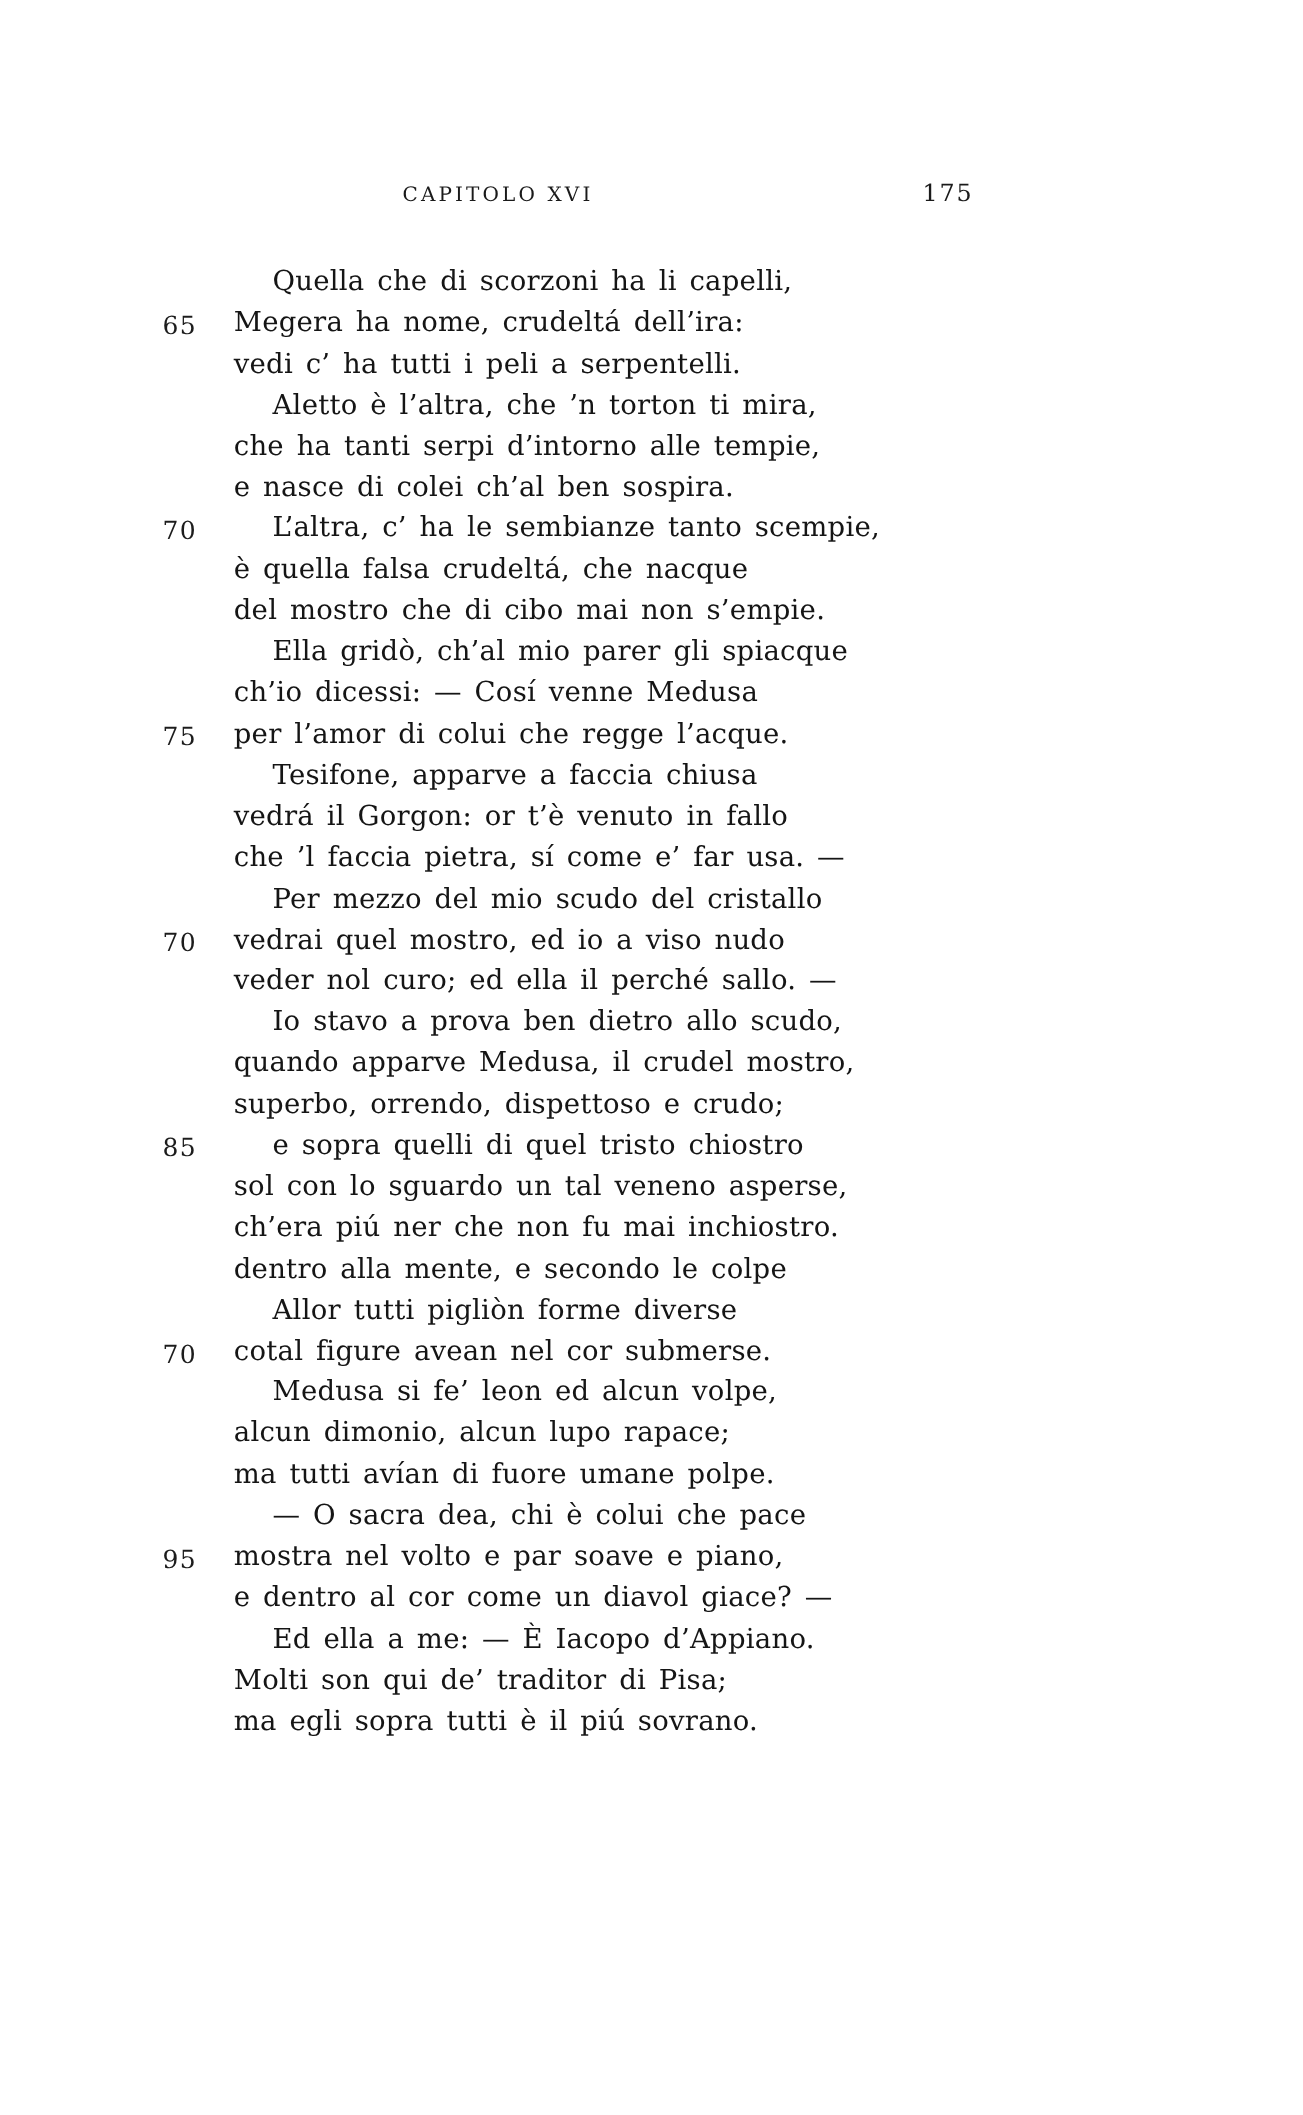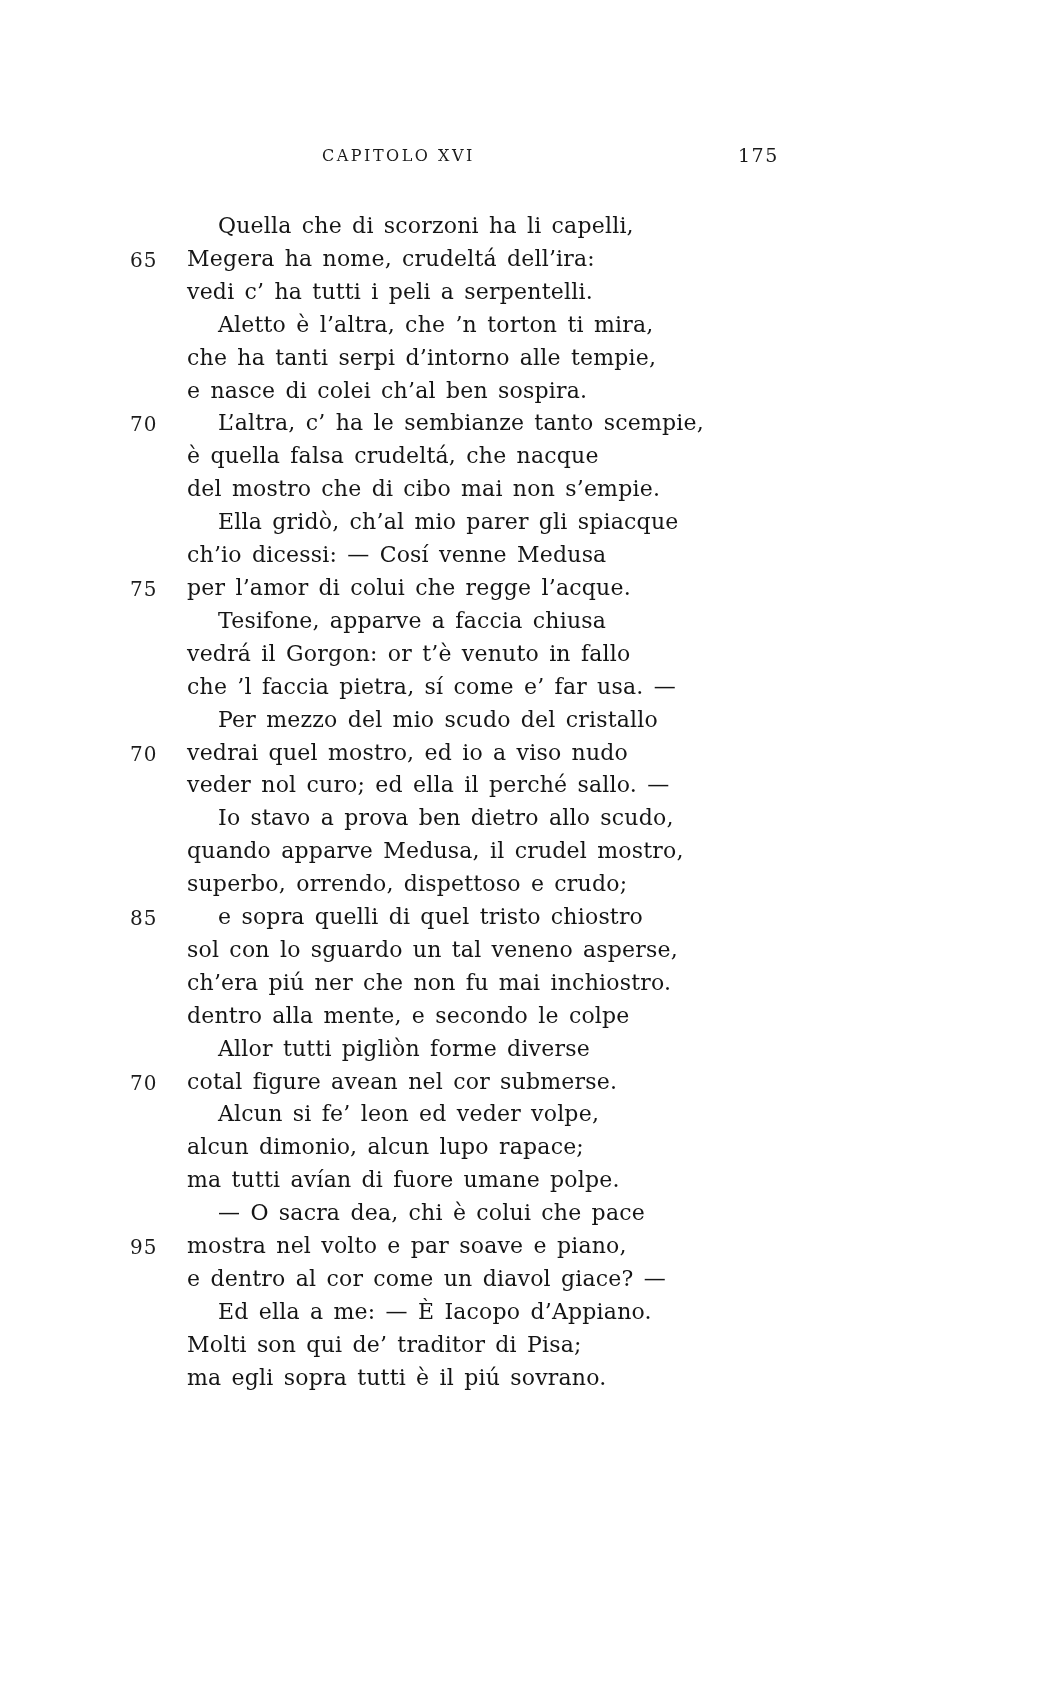--- a/index.html
+++ b/index.html
@@ -213,21 +213,21 @@
     <span class="verse-text">Allor tutti pigliòn forme diverse</span>
   </div>
 
   <div class="verse">
     <span class="verse-num">70</span>
     <span class="verse-text">cotal figure avean nel cor submerse.</span>
   </div>
 
   <div class="verse indent">
     <span class="verse-num"></span>
-    <span class="verse-text">Alcun si fe’ leon ed veder volpe,</span>
+    <span class="verse-text">Medusa si fe’ leon ed alcun volpe,</span>
   </div>
 
   <div class="verse">
     <span class="verse-num"></span>
     <span class="verse-text">alcun dimonio, alcun lupo rapace;</span>
   </div>
 
   <div class="verse">
     <span class="verse-num"></span>
     <span class="verse-text">ma tutti avían di fuore umane polpe.</span>

